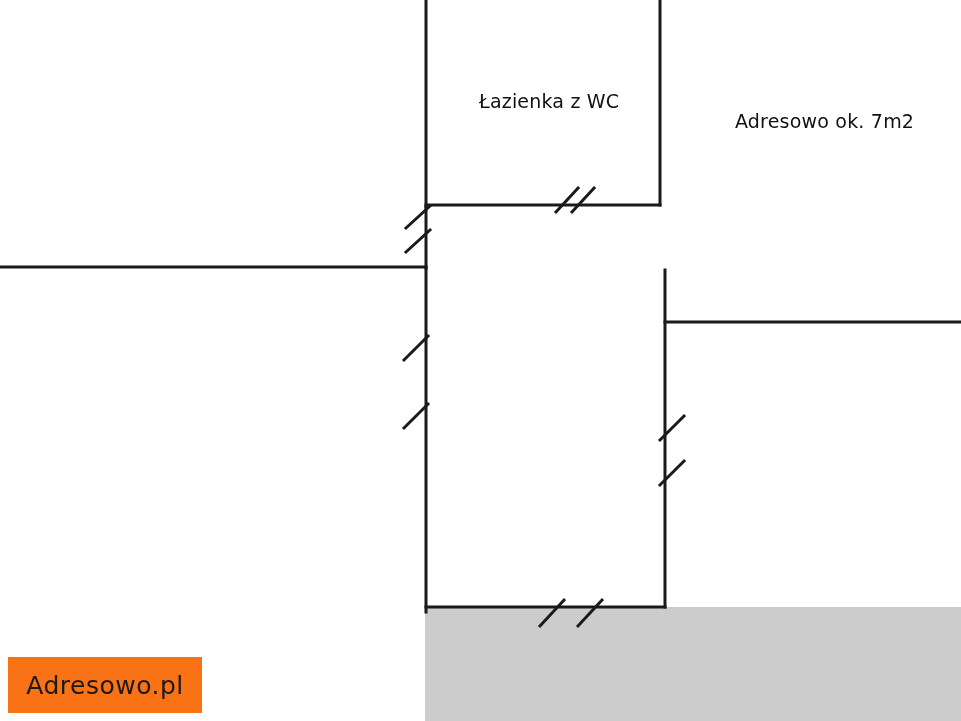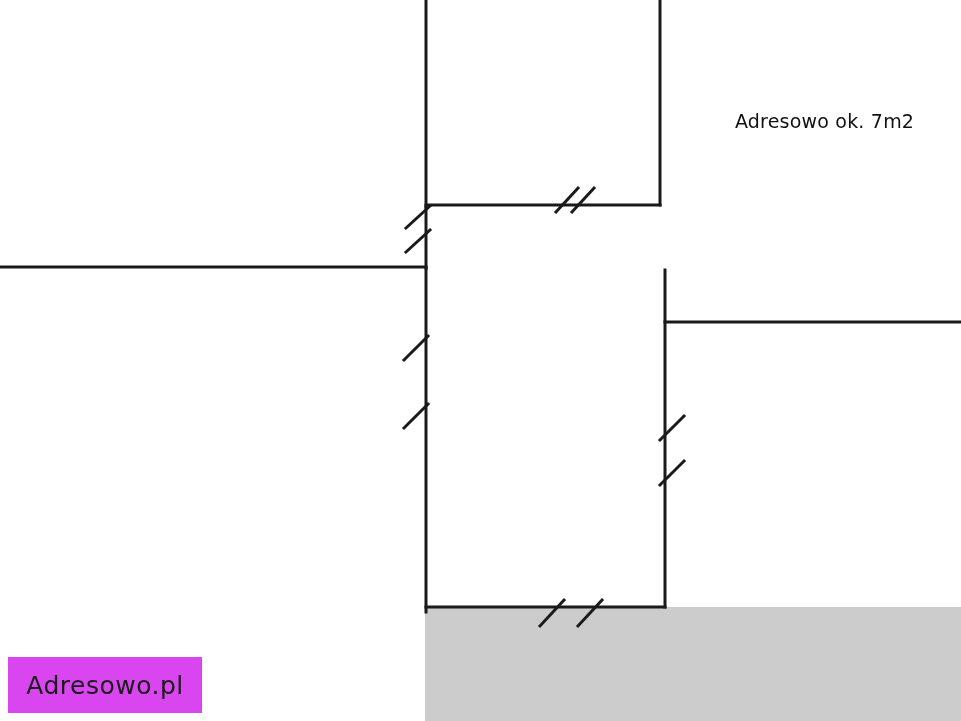--- a/index.html
+++ b/index.html
@@ -28,21 +28,21 @@
     font-size: 19px;
     white-space: nowrap;
     letter-spacing: 0.2px;
   }
   .watermark {
     position: absolute;
     left: 8px;
     top: 657px;
     width: 194px;
     height: 56px;
-    background: #d946ef;
+    background: #f97316;
     display: flex;
     align-items: center;
     justify-content: center;
   }
   .watermark-text {
     color: #1a1a1a;
     font-size: 25px;
     letter-spacing: 0.5px;
   }
 </style>
@@ -88,19 +88,20 @@
       <line x1="404" y1="428" x2="428" y2="404"></line>
 
       <line x1="660" y1="440" x2="684" y2="416"></line>
       <line x1="660" y1="485" x2="684" y2="461"></line>
 
       <line x1="540" y1="626" x2="564" y2="600"></line>
       <line x1="578" y1="626" x2="602" y2="600"></line>
     </g>
   </svg>
 
+  <div class="room-label" style="left:479px; top:90px;">Łazienka z WC</div>
   <div class="room-label" style="left:735px; top:110px;">Adresowo ok. 7m2</div>
 
   <div class="watermark">
     <span class="watermark-text">Adresowo.pl</span>
   </div>
 
 </div>
 
 </body></html>

